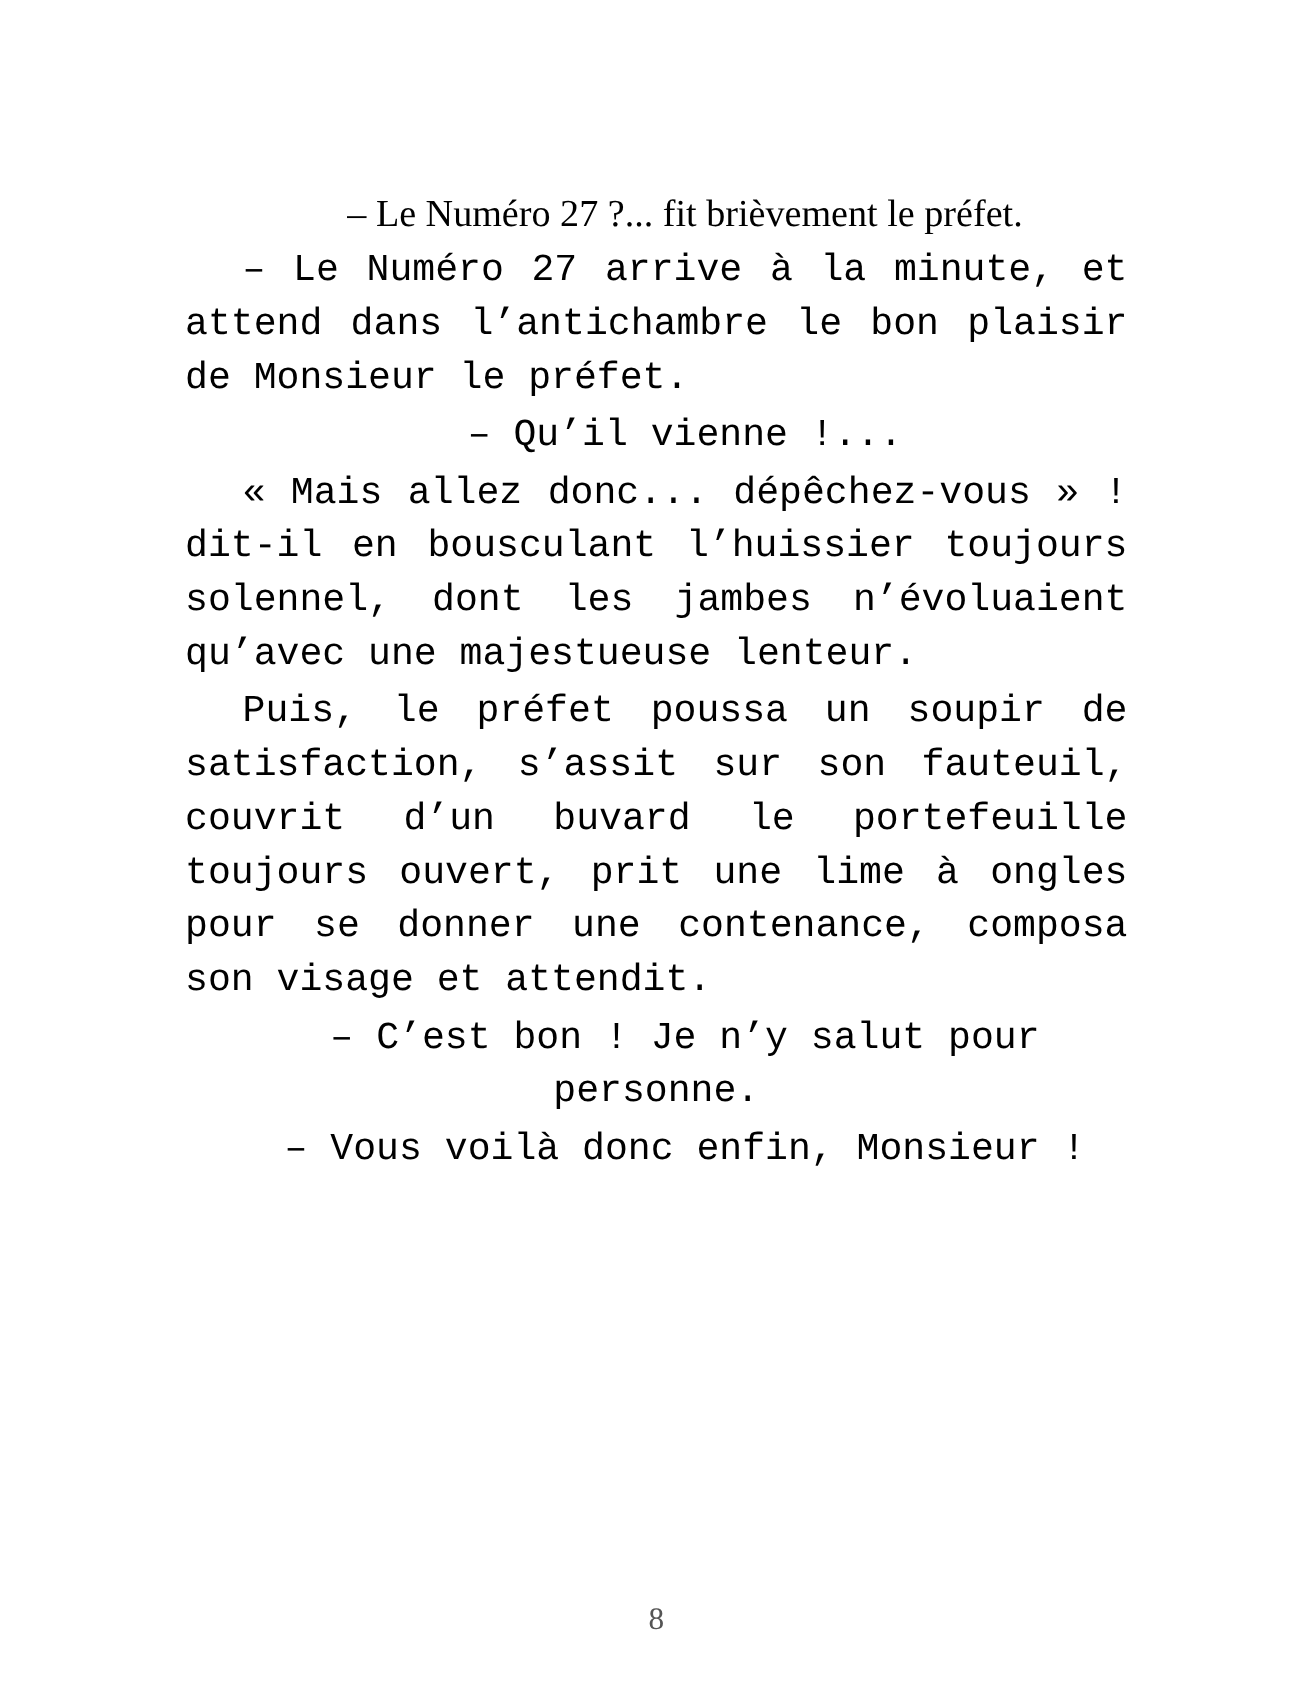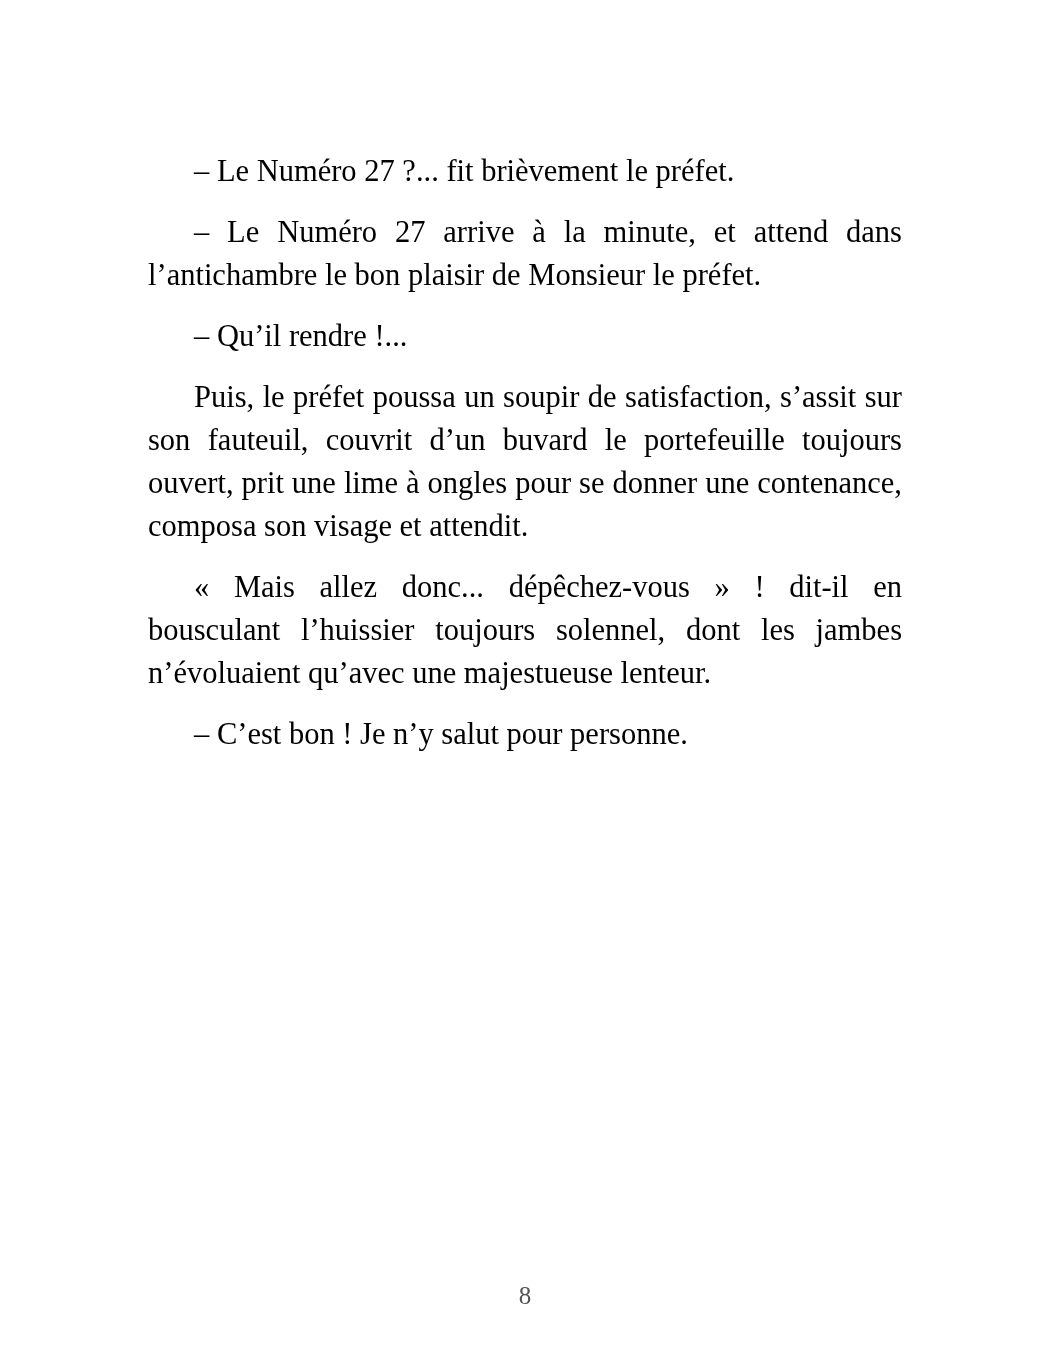--- a/index.html
+++ b/index.html
@@ -28,43 +28,45 @@
   .para {
     margin: 0 0 0 0;
     padding: 0;
     font-size: 30.5px;
     line-height: 43px;
     text-align: justify;
     text-indent: 46px;
     hyphens: none;
   }
   .para + .para {
-    margin-top: 18px;
+    margin-top: 3px;
+    font-family: Liberation Mono, monospace;
   }
   
   .para.single {
-    text-align: left;
+    text-align: center;
   }
   .folio {
     position: absolute;
     left: 0;
     right: 0;
     top: 1282px;
     text-align: center;
     font-size: 25px;
     color: #555555;
     font-family: "Liberation Serif", "DejaVu Serif", serif;
   }
 </style>
 </head>
 <body>
 
 <div class="page">
   <div class="body-text">
     <p class="para single">– Le Numéro 27 ?... fit brièvement le préfet.</p>
     <p class="para">– Le Numéro 27 arrive à la minute, et attend dans l’antichambre le bon plaisir de Monsieur le préfet.</p>
-    <p class="para single">– Qu’il rendre !...</p>
+    <p class="para single">– Qu’il vienne !...</p>
+    <p class="para">« Mais allez donc... dépêchez-vous » ! dit-il en bousculant l’huissier toujours solennel, dont les jambes n’évoluaient qu’avec une majestueuse lenteur.</p>
     <p class="para">Puis, le préfet poussa un soupir de satisfaction, s’assit sur son fauteuil, couvrit d’un buvard le portefeuille toujours ouvert, prit une lime à ongles pour se donner une contenance, composa son visage et attendit.</p>
-    <p class="para">« Mais allez donc... dépêchez-vous » ! dit-il en bousculant l’huissier toujours solennel, dont les jambes n’évoluaient qu’avec une majestueuse lenteur.</p>
     <p class="para single">– C’est bon ! Je n’y salut pour personne.</p>
+    <p class="para single">– Vous voilà donc enfin, Monsieur !</p>
   </div>
   <div class="folio">8</div>
 </div>
 
 </body></html>

